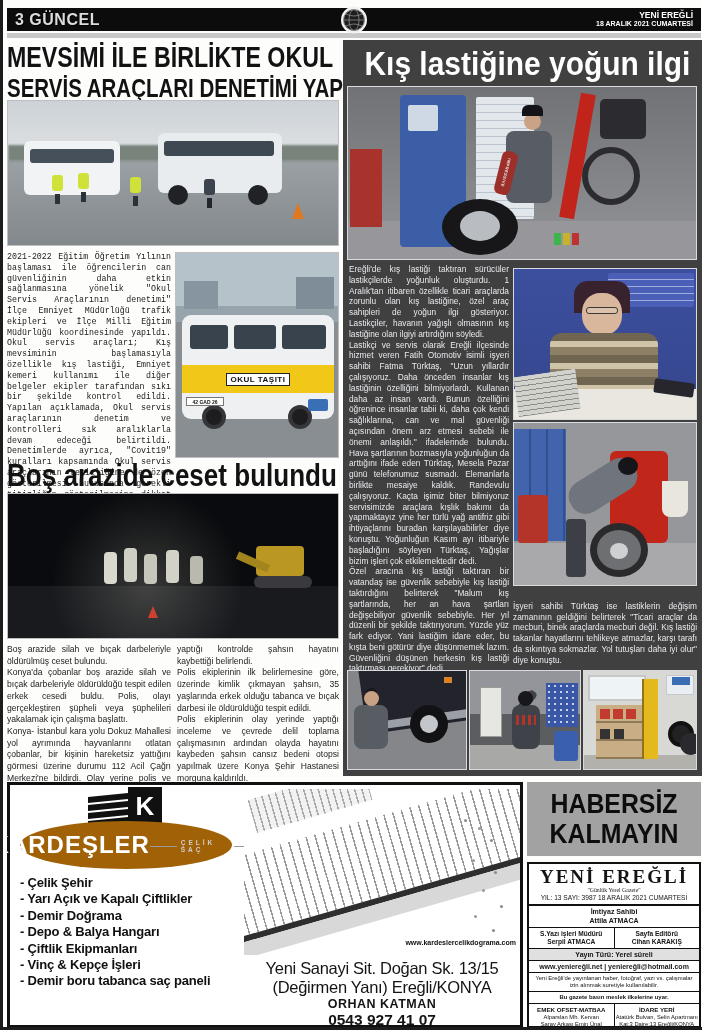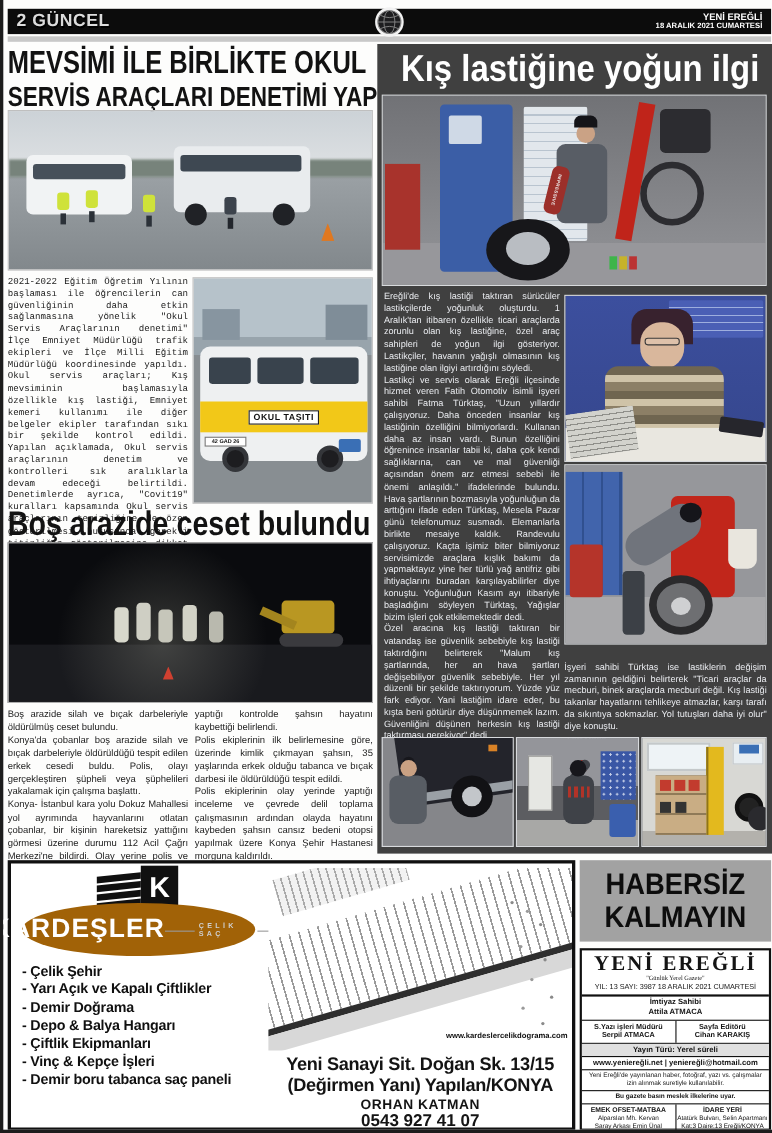--- a/index.html
+++ b/index.html
@@ -37,21 +37,21 @@
   
   .adbox{left:4px;top:782px;width:516px;height:246px;background:#fff;border:3px solid #101010;}
   .adlist{font-size:13px;line-height:16.4px;font-weight:800;color:#101010;letter-spacing:-.2px;}
   .oval{background:#a16207;border-radius:50%;display:flex;align-items:center;justify-content:center;}
   .ovaltitle{color:#fff;font-weight:800;font-size:24px;letter-spacing:1px;line-height:1;}
   .ovalsub{display:flex;align-items:center;gap:4px;color:#cfcfcf;font-size:6.5px;letter-spacing:3px;font-weight:700;margin-top:2px;}
   .ovalsub i{display:block;width:34px;height:1px;background:#9a9a9a;}
   .kbars{display:flex;flex-direction:column;gap:2px;}
   .kbars i{display:block;width:40px;height:6px;background:#101010;transform:skewY(-6deg);}
   .kpanel{background:#101010;color:#fff;font-weight:900;font-size:26px;display:flex;align-items:center;justify-content:center;}
-  .adr1{font-size:16.5px;font-weight:700;line-height:1.15;text-align:center;letter-spacing:-.3px;}
+  .adr1{font-size:16.5px;font-weight:400;line-height:1.15;text-align:center;letter-spacing:-.3px;}
   .adr2{font-size:12.5px;font-weight:600;text-align:center;letter-spacing:.5px;}
   .adr3{font-size:15.5px;font-weight:700;text-align:center;}
   .website{font-size:7px;font-weight:800;color:#101010;}
   
   .promo{left:524px;top:782px;width:174px;height:74px;background:#a2a2a2;display:flex;flex-direction:column;
          align-items:center;justify-content:center;}
   .promo div{font-size:27px;font-weight:900;color:#0d0d0d;line-height:30px;transform:scaleX(.92);}
   
   .masthead{left:524px;top:862px;width:174px;height:166px;background:#fff;border:2px solid #101010;
             display:flex;flex-direction:column;font-size:6.5px;}
@@ -71,21 +71,21 @@
   .m-grid b{font-size:6.2px;}
   .pre{white-space:pre-line;}
   .shape{position:absolute;}
 </style>
 </head>
 <body>
 
 <div id="page">
 
   <div class="abs hdrbar">
-    <div class="hdr-left">2 GÜNCEL</div>
+    <div class="hdr-left">3 GÜNCEL</div>
     <div class="hdr-right">
       <div>YENİ EREĞLİ</div>
       <div class="d">18 ARALIK 2021 CUMARTESİ</div>
     </div>
   </div>
   <div class="abs globe">
     <svg width="28" height="28" viewBox="0 0 28 28">
       <ellipse cx="14" cy="14" rx="13" ry="13.5" fill="#f2f2f2"></ellipse>
       <circle cx="14" cy="14" r="10.5" fill="#1d1d1f"></circle>
       <path d="M14 3.5 a10.5 10.5 0 0 1 0 21 a10.5 10.5 0 0 1 0 -21" fill="none" stroke="#8b8b8b" stroke-width="1"></path>
@@ -289,21 +289,21 @@
     <div class="abs ph" style="left:234px;top:4px;width:276px;height:166px;background:#fff;">
       <div class="shape" style="left:-20px;top:26px;width:330px;height:84px;transform:rotate(-16deg);background:repeating-linear-gradient(90deg,#9a9a9a 0 1.5px,#fff 1.5px 9px);border-bottom:6px solid #2e2e2e;"></div>
       <div class="shape" style="left:-20px;top:112px;width:330px;height:16px;transform:rotate(-16deg);background:#d8d8d8;"></div>
       <div class="shape" style="left:6px;top:-6px;width:120px;height:34px;transform:rotate(-16deg);background:repeating-linear-gradient(90deg,#aaa 0 1.5px,#f2f2f2 1.5px 7px);"></div>
       <div class="shape" style="left:220px;top:30px;width:3px;height:3px;border-radius:50%;background:#8a8a8a;box-shadow:14px 8px 0 #9a9a9a,26px 20px 0 #8a8a8a,8px 40px 0 #9a9a9a,30px 52px 0 #8a8a8a,18px 70px 0 #9a9a9a,36px 86px 0 #8a8a8a,10px 96px 0 #9a9a9a,28px 110px 0 #8a8a8a;"></div>
       <div class="shape website" style="right:4px;top:150px;">www.kardeslercelikdograma.com</div>
     </div>
 
     <div class="abs" style="left:234px;top:174px;width:276px;">
       <div class="adr1">Yeni Sanayi Sit. Doğan Sk. 13/15</div>
-      <div class="adr1">(Değirmen Yanı) Yapılan/KONYA</div>
+      <div class="adr1">(Değirmen Yanı) Ereğli/KONYA</div>
       <div class="adr2">ORHAN KATMAN</div>
       <div class="adr3">0543 927 41 07</div>
     </div>
   </div>
 
   <div class="abs promo">
     <div>HABERSİZ</div>
     <div>KALMAYIN</div>
   </div>
 

